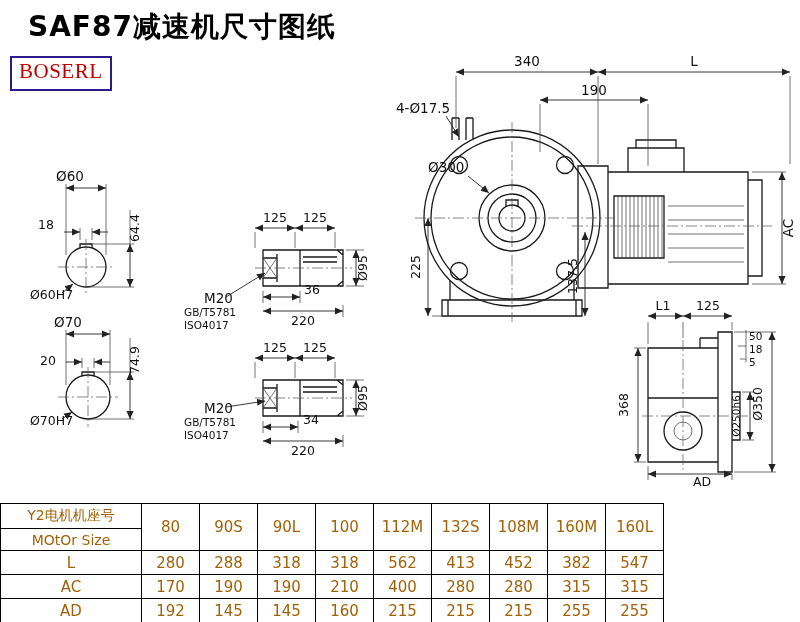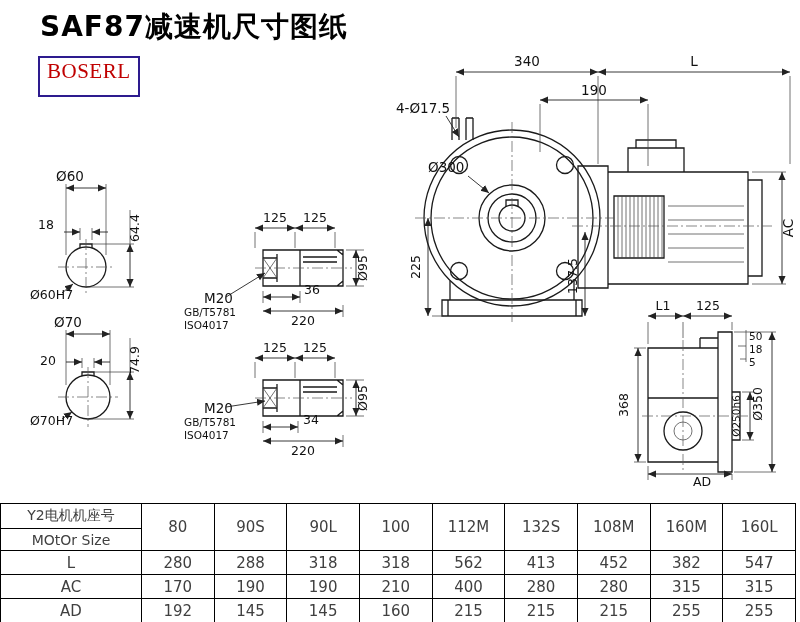--- a/index.html
+++ b/index.html
@@ -1,30 +1,30 @@
 <!DOCTYPE html>
 <html style="--logo-text: #c00000; --logo-border: #2d1b8e; --line: #1a1a1a;"><head>
 <meta charset="utf-8">
 <style>
   * { box-sizing: border-box; }
   html,body { margin:0; padding:0; background:#fff; }
   body { font-family:"DejaVu Sans", sans-serif; }
   .page { position:relative; width:800px; height:622px; background:#ffffff; overflow:hidden; }
-  .title { position:absolute; left:40px; top:8px; font-size:28px; font-weight:bold; color:#000; letter-spacing:1px; white-space:nowrap; }
-  .logo { position:absolute; left:38px; top:56px; border:2px solid var(--logo-border,#2d1b8e); padding:1px 7px 11px; background:#fff; }
+  .title { position:absolute; left:28px; top:8px; font-size:28px; font-weight:bold; color:#000; letter-spacing:1px; white-space:nowrap; }
+  .logo { position:absolute; left:10px; top:56px; border:2px solid var(--logo-border,#2d1b8e); padding:1px 7px 5px; background:#fff; }
   .logo span { font-family:"Liberation Serif", serif; font-size:21px; color:var(--logo-text,#c00000); letter-spacing:0.5px; }
   svg.drawing { position:absolute; left:0; top:0; }
   svg text { fill:#111; font-family:"DejaVu Sans", sans-serif; font-size:12.5px; }
   svg text.big { font-size:13.5px; }
   svg text.sm { font-size:10.5px; }
   .ln { stroke:#1a1a1a; stroke-width:1.3; fill:none; }
   .th { stroke:#444; stroke-width:0.75; fill:none; }
   .dm { stroke:#222; stroke-width:0.9; fill:none; }
   .cl { stroke:#555; stroke-width:0.7; fill:none; stroke-dasharray:11 3 2 3; }
-  .size-table { position:absolute; left:0; top:503px; width:796px; border-collapse:collapse; table-layout:fixed; font-size:15px; color:#404040; background:#fff;padding-left:43px; }
+  .size-table { position:absolute; left:0; top:503px; width:664px; border-collapse:collapse; table-layout:fixed; font-size:15px; color:#a16207; background:#fff;padding-left:43px; }
   .size-table th, .size-table td { border:1px solid #000; text-align:center; font-weight:normal; padding:0; height:24px; }
   .size-table tr.hdr th { height:47px; }
   .size-table col.c0 { width:141px; }
   .hdr-cell { font-size:14px; }
   .hdr-top { border-bottom:1px solid #000; padding:2px 0 3px; }
   .hdr-bot { padding:3px 0 2px; }
 </style>
 </head>
 <body>
 

